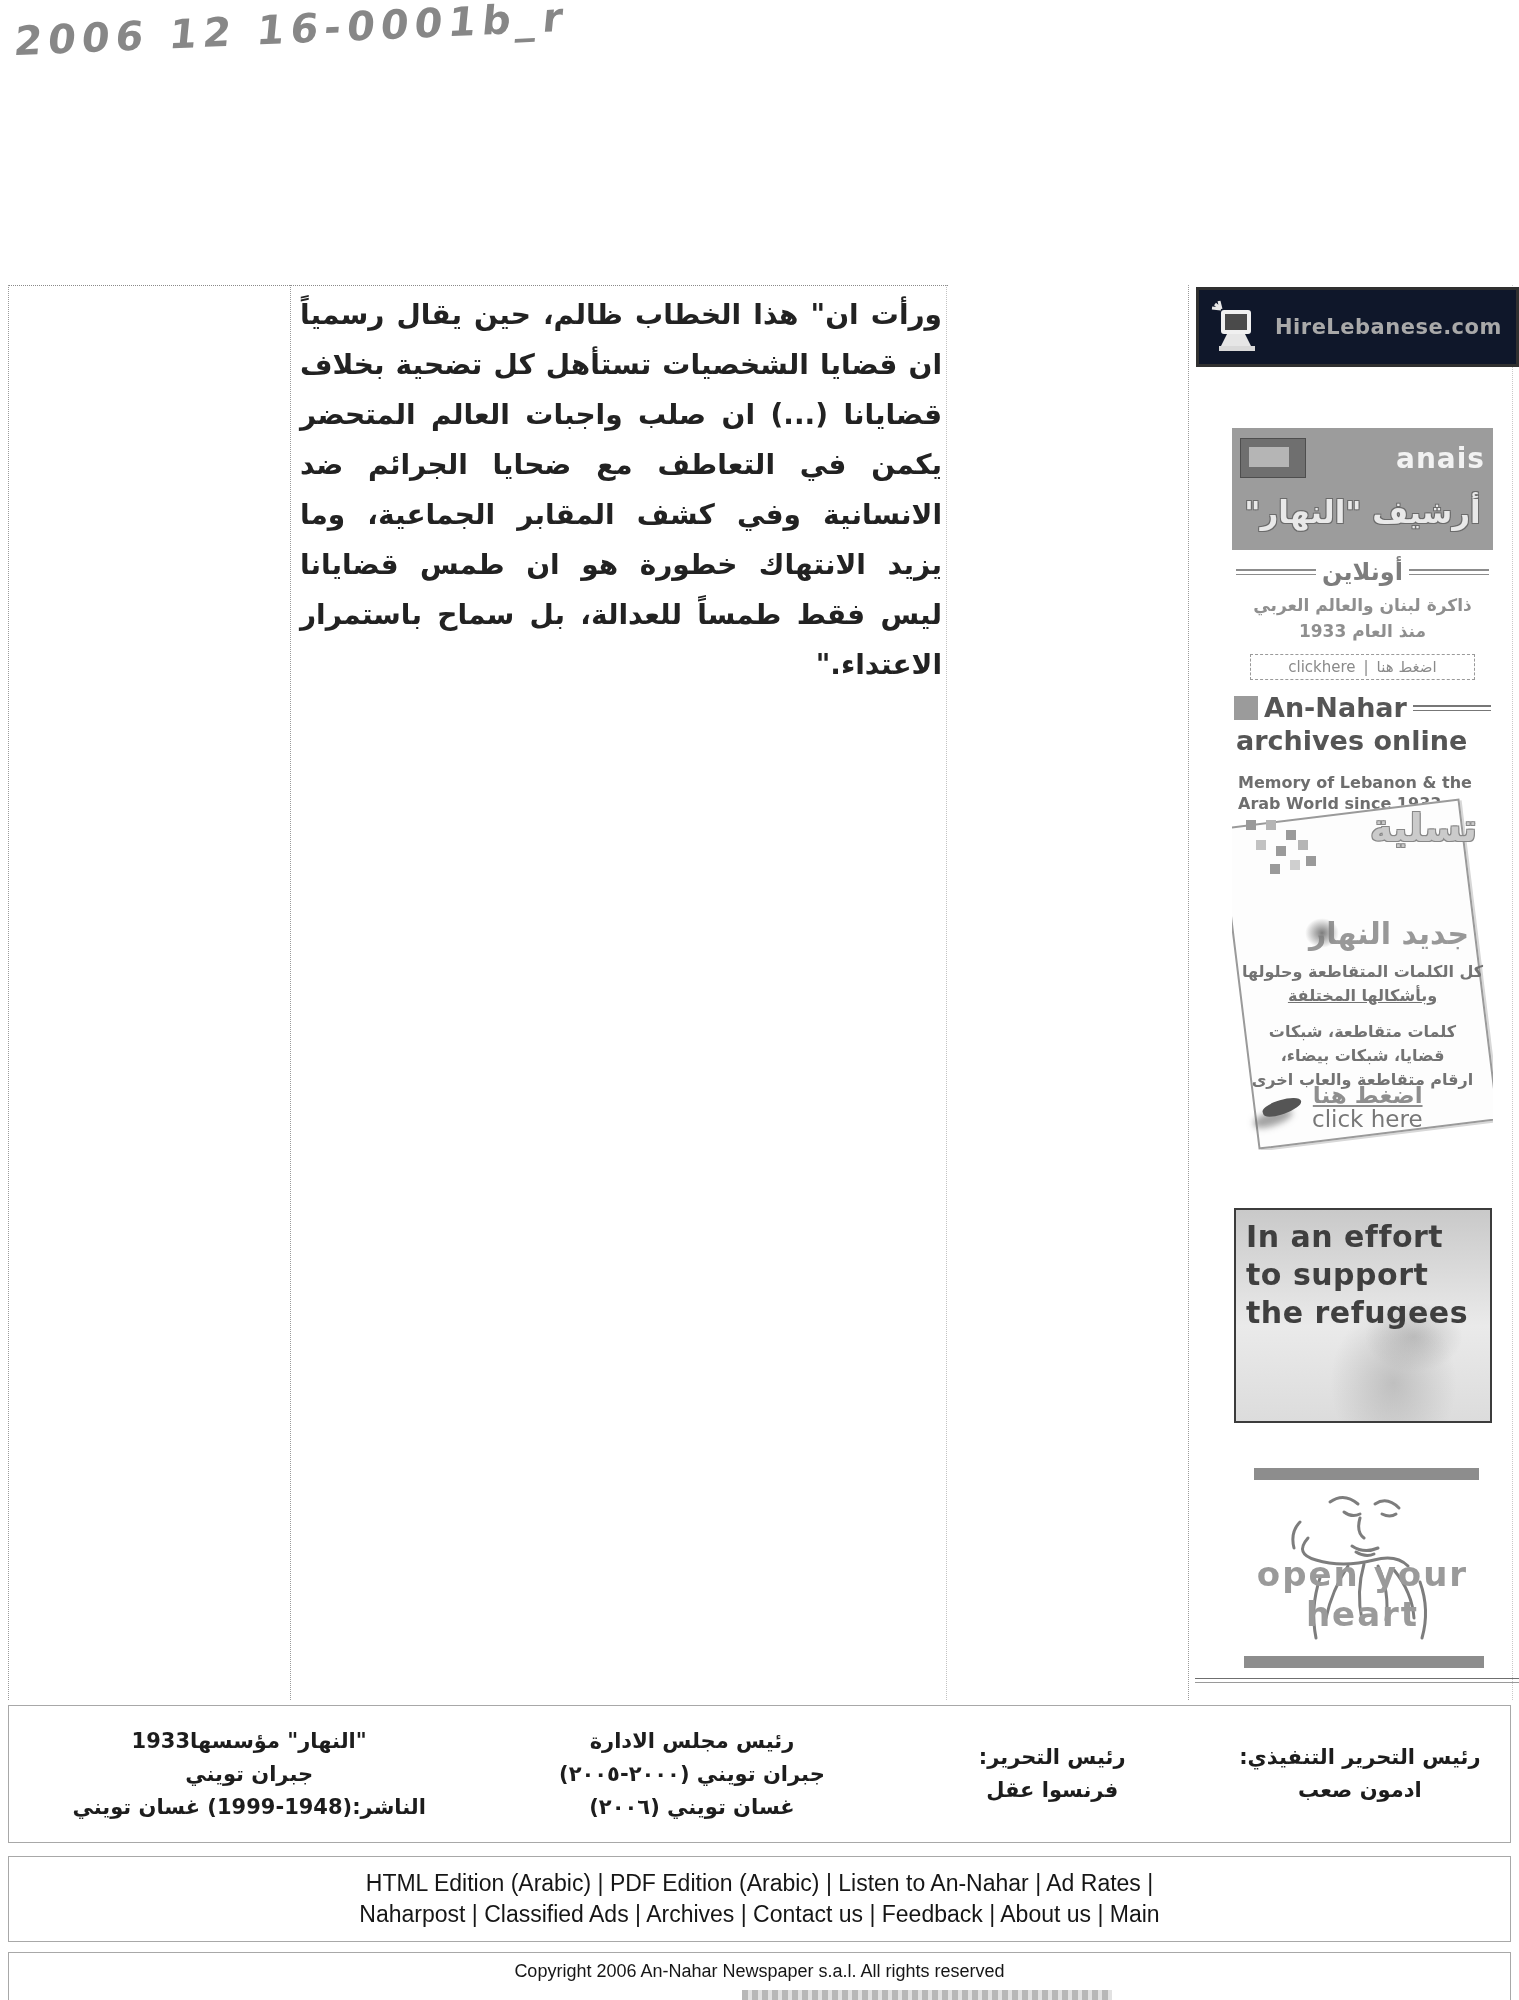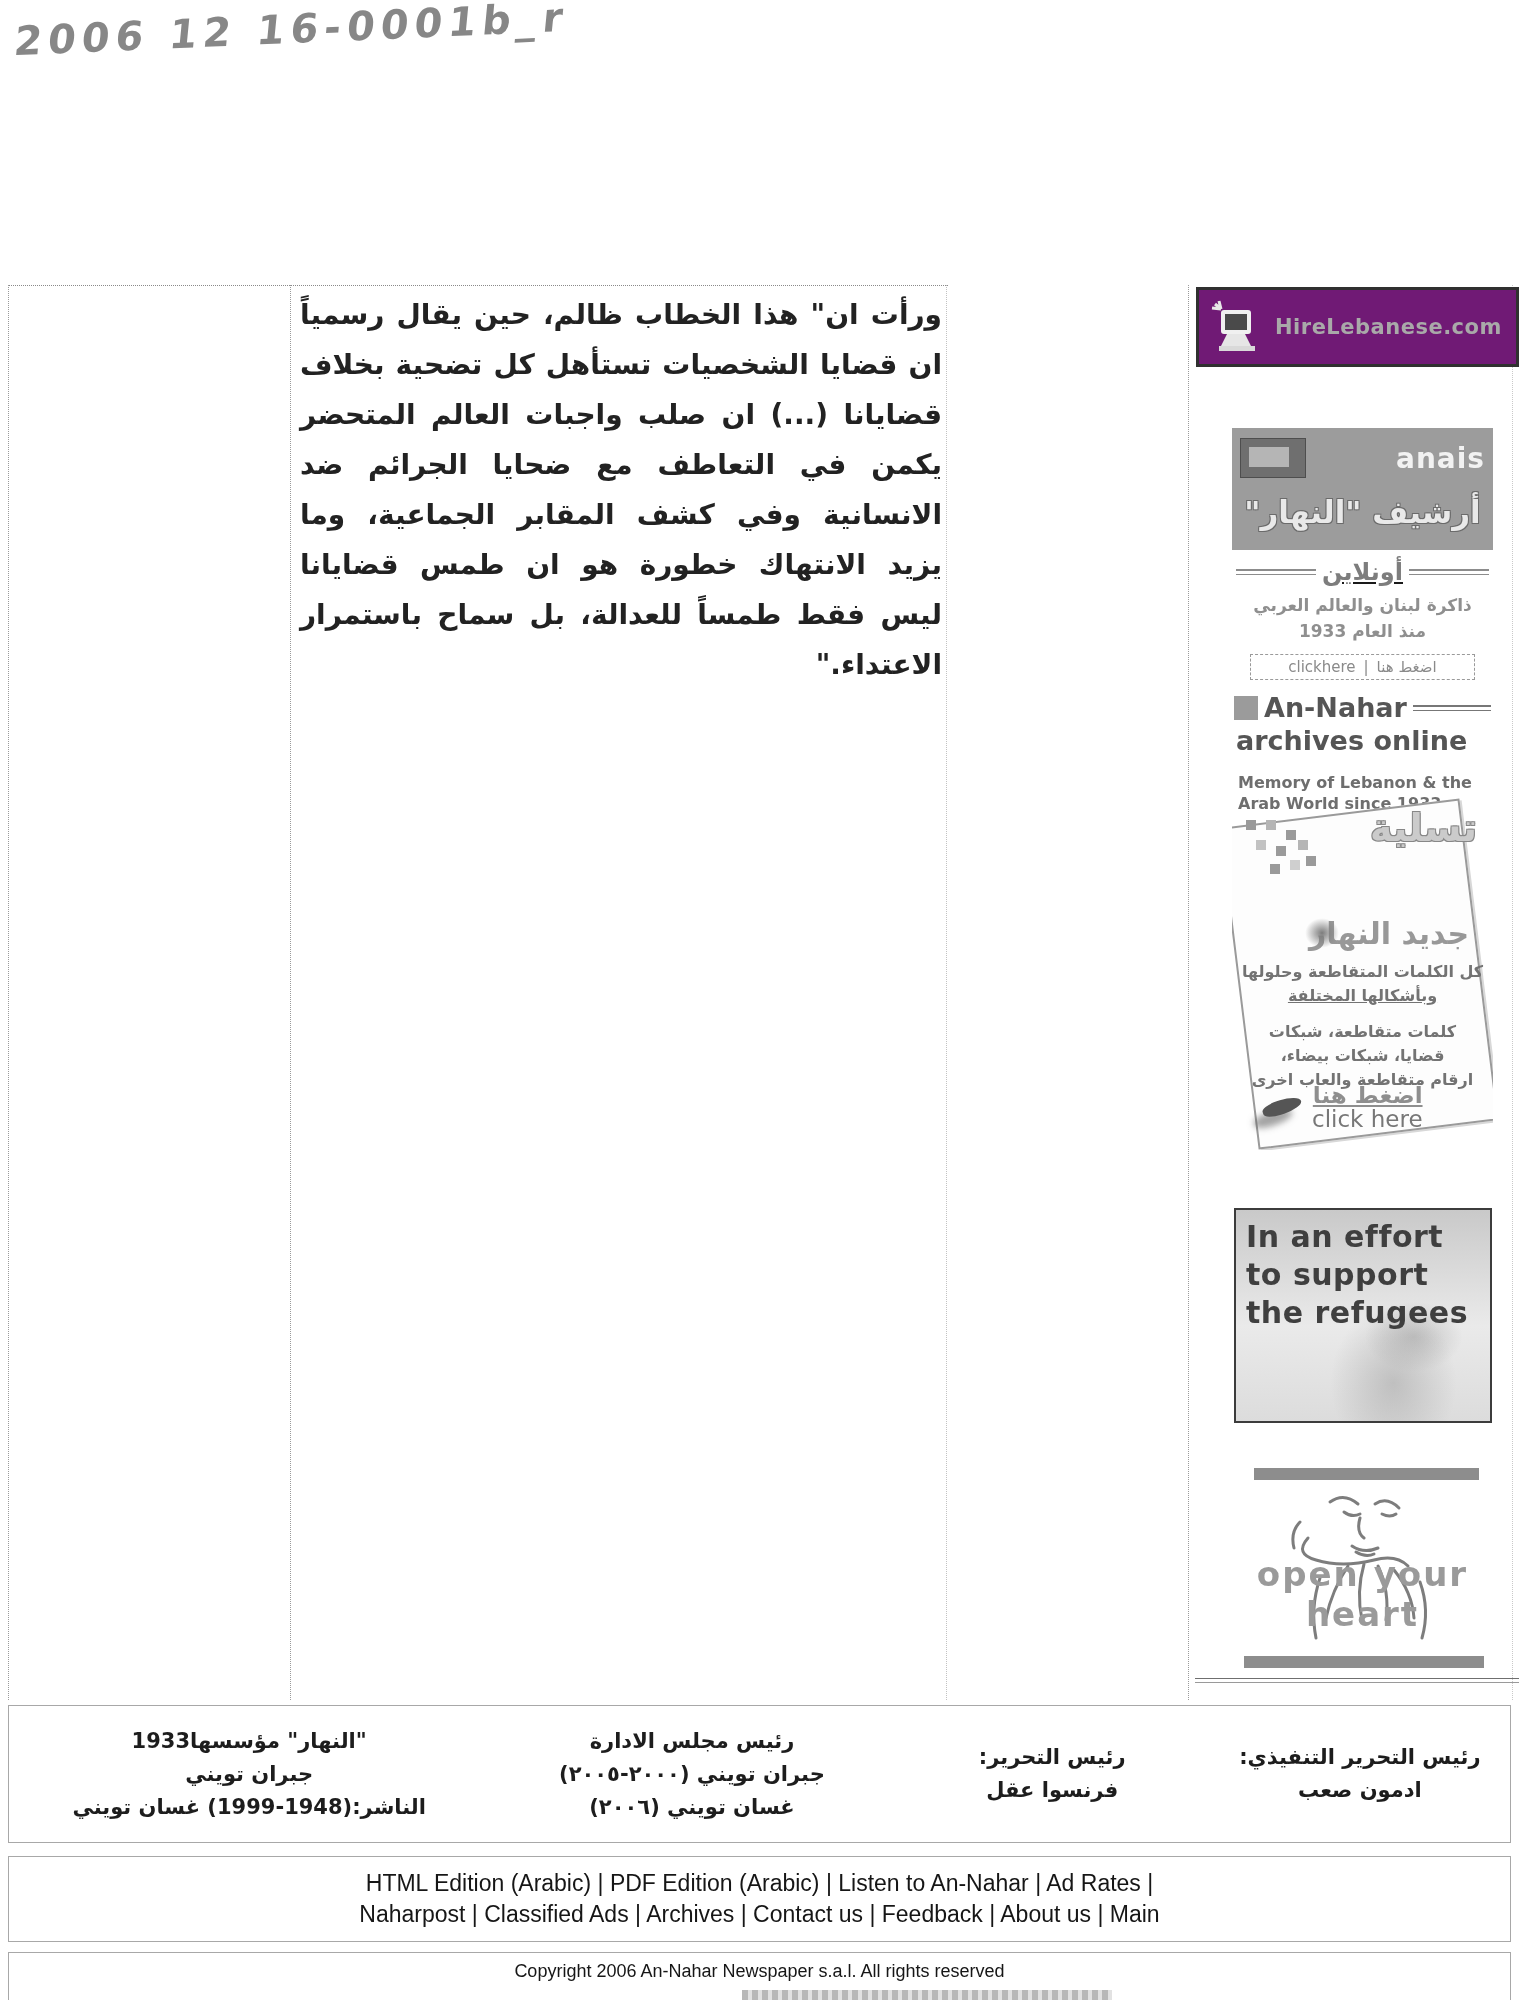--- a/index.html
+++ b/index.html
@@ -12,34 +12,34 @@
 
   
   .hline{position:absolute;border-top:1px dotted #8a8a8a;height:0;}
   .vline{position:absolute;border-left:1px dotted #9a9a9a;width:0;}
 
   
   .article{position:absolute;left:300px;top:290px;width:642px;direction:rtl;
            text-align:justify;font-size:28px;line-height:50px;font-weight:bold;color:#222;}
 
   
-  .ad-hire{position:absolute;left:1196px;top:287px;width:323px;height:80px;background:#701a75;
+  .ad-hire{position:absolute;left:1196px;top:287px;width:323px;height:80px;background:#0f172a;
            border:3px solid #303030;box-sizing:border-box;display:flex;align-items:center;gap:10px;padding:4px 8px;}
   .ad-hire .label{color:#a9a9a9;font-size:21px;font-weight:bold;letter-spacing:.5px;}
 
   .ad-archives{position:absolute;left:1232px;top:428px;width:261px;height:378px;box-sizing:border-box;
                background:#fff;font-family:"DejaVu Sans",sans-serif;}
   .arch-top{background:#9c9c9c;padding:10px 8px 20px 8px;}
   .arch-logo-row{display:flex;align-items:center;justify-content:space-between;}
   .arch-logobox{width:64px;height:38px;background:#6f6f6f;border:1px solid #4e4e4e;position:relative;}
   .arch-logobox i{position:absolute;left:8px;top:8px;width:40px;height:20px;background:#b5b5b5;display:block;}
   .arch-anais{color:#f2f2f2;font-size:28px;font-weight:bold;letter-spacing:1px;}
   .arch-title{direction:rtl;text-align:center;margin-top:16px;font-size:31px;font-weight:bold;color:#e9e9e9;
               text-shadow:1px 1px 0 #6b6b6b,-1px -1px 0 #6b6b6b,1px -1px 0 #6b6b6b,-1px 1px 0 #6b6b6b;}
-  .arch-online{display:flex;align-items:center;direction:rtl;gap:6px;margin:8px 4px 2px 4px;text-decoration:underline;}
+  .arch-online{display:flex;align-items:center;direction:rtl;gap:6px;margin:8px 4px 2px 4px;}
   .arch-online .rule{flex:1;border-top:2px solid #8c8c8c;border-bottom:1px solid #8c8c8c;height:3px;}
   .arch-online .word{font-size:24px;font-weight:bold;color:#7d7d7d;}
   .arch-tag-ar{direction:rtl;text-align:center;color:#8f8f8f;font-weight:bold;font-size:17px;line-height:26px;margin-top:6px;}
   .arch-click{margin:10px auto 0 auto;width:84%;border:1px dashed #9a9a9a;display:flex;justify-content:center;
               gap:8px;font-size:15px;color:#8a8a8a;padding:3px 2px;direction:ltr;}
   .arch-name-row{display:flex;align-items:center;gap:6px;margin:12px 2px 0 2px;}
   .arch-name-row .sq{width:24px;height:24px;background:#9b9b9b;display:inline-block;}
   .arch-name-row .nm{font-size:27px;font-weight:bold;color:#555;}
   .arch-name-row .dbl{flex:1;border-top:2px solid #777;border-bottom:1px solid #777;height:3px;}
   .arch-name2{font-size:27px;font-weight:bold;color:#555;margin:2px 2px 16px 4px;}

